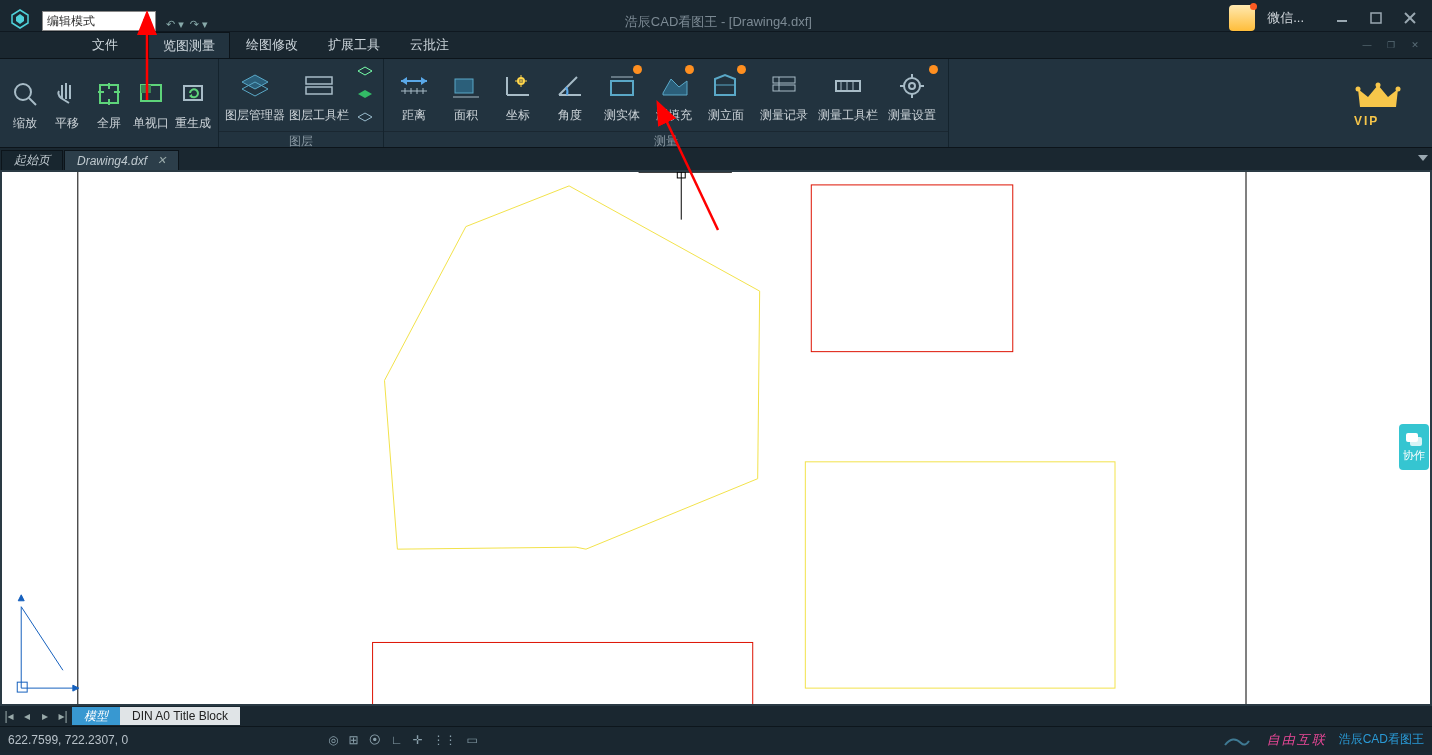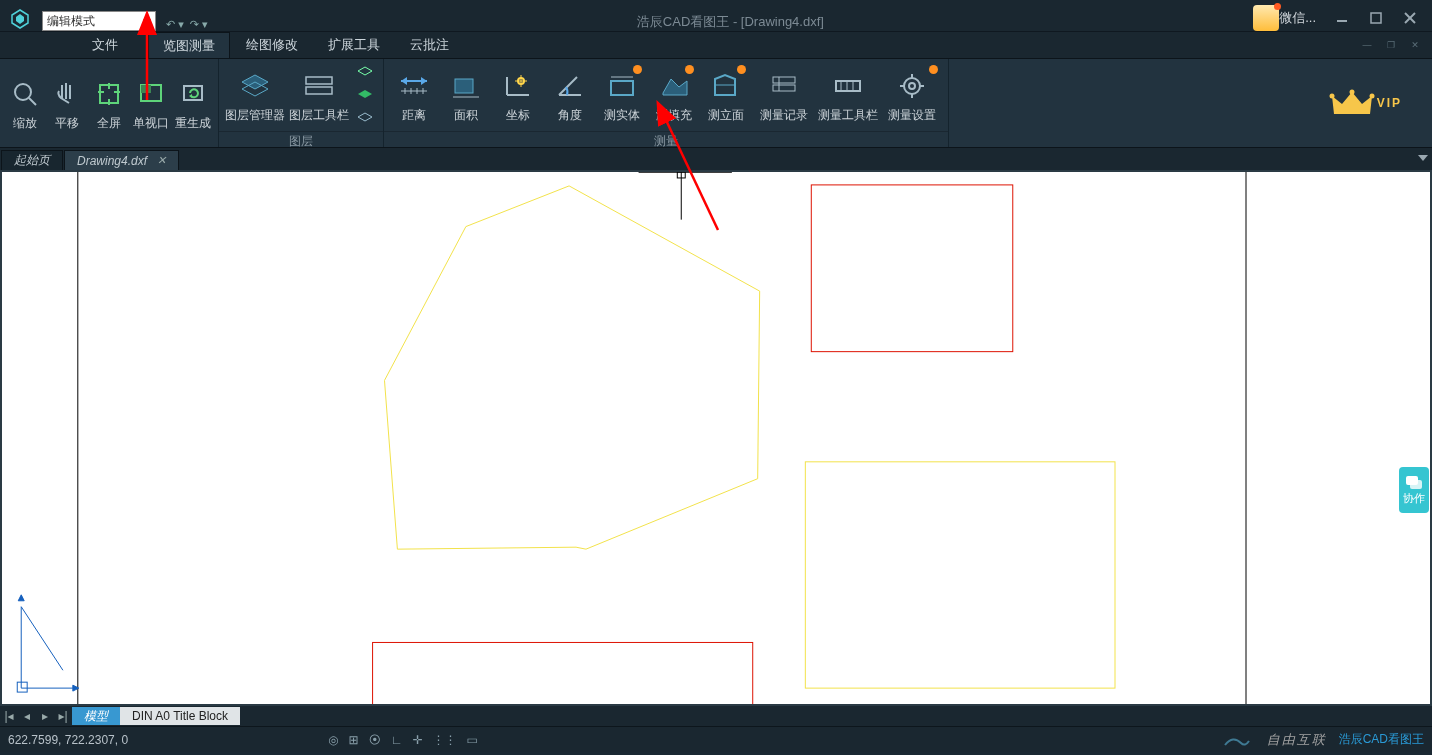--- a/index.html
+++ b/index.html
@@ -35,21 +35,21 @@
     width: 114px;
     font-size: 12px;
     margin-left: 6px;
     display: flex; align-items: center; justify-content: space-between;
     padding: 0 4px;
   }
   .mode-select .arrow { width:0;height:0;border-left:4px solid transparent;border-right:4px solid transparent;border-top:5px solid #555; }
   .qat { display:flex; gap:6px; margin-left:10px; align-items:center; }
   .qat span { color:#8aa; font-size:11px; }
   .title-center { flex:1; text-align:center; color:#7c8a94; font-size:13px; }
-  .title-right { display:flex; align-items:center; gap:0; padding-right:6px; }
+  .title-right { display:flex; align-items:center; gap:12px; padding-right:6px; }
   .avatar-btn {
     width:26px;height:26px;border-radius:4px;
     background: linear-gradient(#ffe9b0,#ffbd3a);
     position:relative;
   }
   .avatar-btn::after{content:"";position:absolute;top:-2px;right:-2px;width:7px;height:7px;background:#ff5b22;border-radius:50%;}
   .wechat-lbl{color:#d2d8dd;font-size:13px;}
   .win-btns{display:flex;gap:10px;margin-left:14px;}
   .win-btn{width:24px;height:24px;display:flex;align-items:center;justify-content:center;color:#9aa8b1;}
 
@@ -99,21 +99,21 @@
   .ribbon-btn.narrow{width:42px;}
   .ribbon-btn.wide{width:64px;}
   .ribbon-btn .icon{
     width:38px;height:38px;display:flex;align-items:center;justify-content:center;
     margin-bottom:2px;
   }
   .ribbon-btn .badge{position:absolute;top:4px;right:6px;width:9px;height:9px;background:#ff8f20;border-radius:50%;}
   .ribbon-caption{height:20px;text-align:center;color:#8a99a3;font-size:12px;border-top:1px solid #1a2731;}
   .ribbon-groupname{line-height:19px;}
   .ribbon-right{margin-left:auto;display:flex;align-items:center;padding-right:30px;}
-  .vip-badge{display:flex;align-items:center;gap:1px;}
+  .vip-badge{display:flex;flex-direction:column;gap:1px;}
   .vip-text{color:#f7c64a;font-size:12px;font-weight:bold;letter-spacing:2px;}
 
   .sub-stack{display:flex;flex-direction:column;width:28px;height:68px;align-items:center;justify-content:space-around;}
   .sub-stack .s{width:18px;height:14px;}
 
   
   .tabstrip{height:22px;background:#1a2730;display:flex;align-items:flex-end;position:relative;}
   .doc-tab{
     height:20px;padding:0 12px;display:flex;align-items:center;gap:6px;
     background:#18262f;color:#bfc9cf;font-size:12px;
@@ -131,21 +131,21 @@
     position:relative;
     width:100%;
     height:536px;
     background:#fff;
     border:2px solid #2a3a44;
   }
   .canvas-svg{width:100%;height:100%;}
 
   
   .collab-btn{
-    position:absolute;right:3px;top:467px;
+    position:absolute;right:3px;top:424px;
     width:30px;height:46px;background:#35c5d1;border-radius:4px;
     display:flex;flex-direction:column;align-items:center;justify-content:center;
     color:#fff;font-size:11px;
   }
 
   
   .model-tabs{height:20px;background:#1a2730;display:flex;align-items:center;gap:0;}
   .model-nav-btn{width:18px;height:18px;display:flex;align-items:center;justify-content:center;color:#9aa;cursor:pointer;}
   .model-tab{height:18px;padding:0 12px;display:flex;align-items:center;font-size:12px;}
   .model-tab.active{background:#3898d1;color:#fff;font-style:italic;}
@@ -527,16 +527,16 @@
     <span>⦿</span>
     <span>∟</span>
     <span>✛</span>
     <span>⋮⋮</span>
     <span>▭</span>
   </div>
   <div class="status-right">
     <svg width="28" height="18">
         <path d="M2 14 Q10 4 18 12 Q22 16 26 10" fill="none" stroke="#3f7a93" stroke-width="2"></path>
       </svg>
-    <span class="watermark" style="color:#a3a3a3;font-style:italic;letter-spacing:2px;text-align:center;">自由互联</span>
+    <span class="watermark" style="color:#ec4899;font-style:italic;letter-spacing:2px;text-align:center;">自由互联</span>
     <span style="color:#2a9ad6;margin-left:6px;">浩辰CAD看图王</span>
   </div>
 </div>
 
 </body></html>

